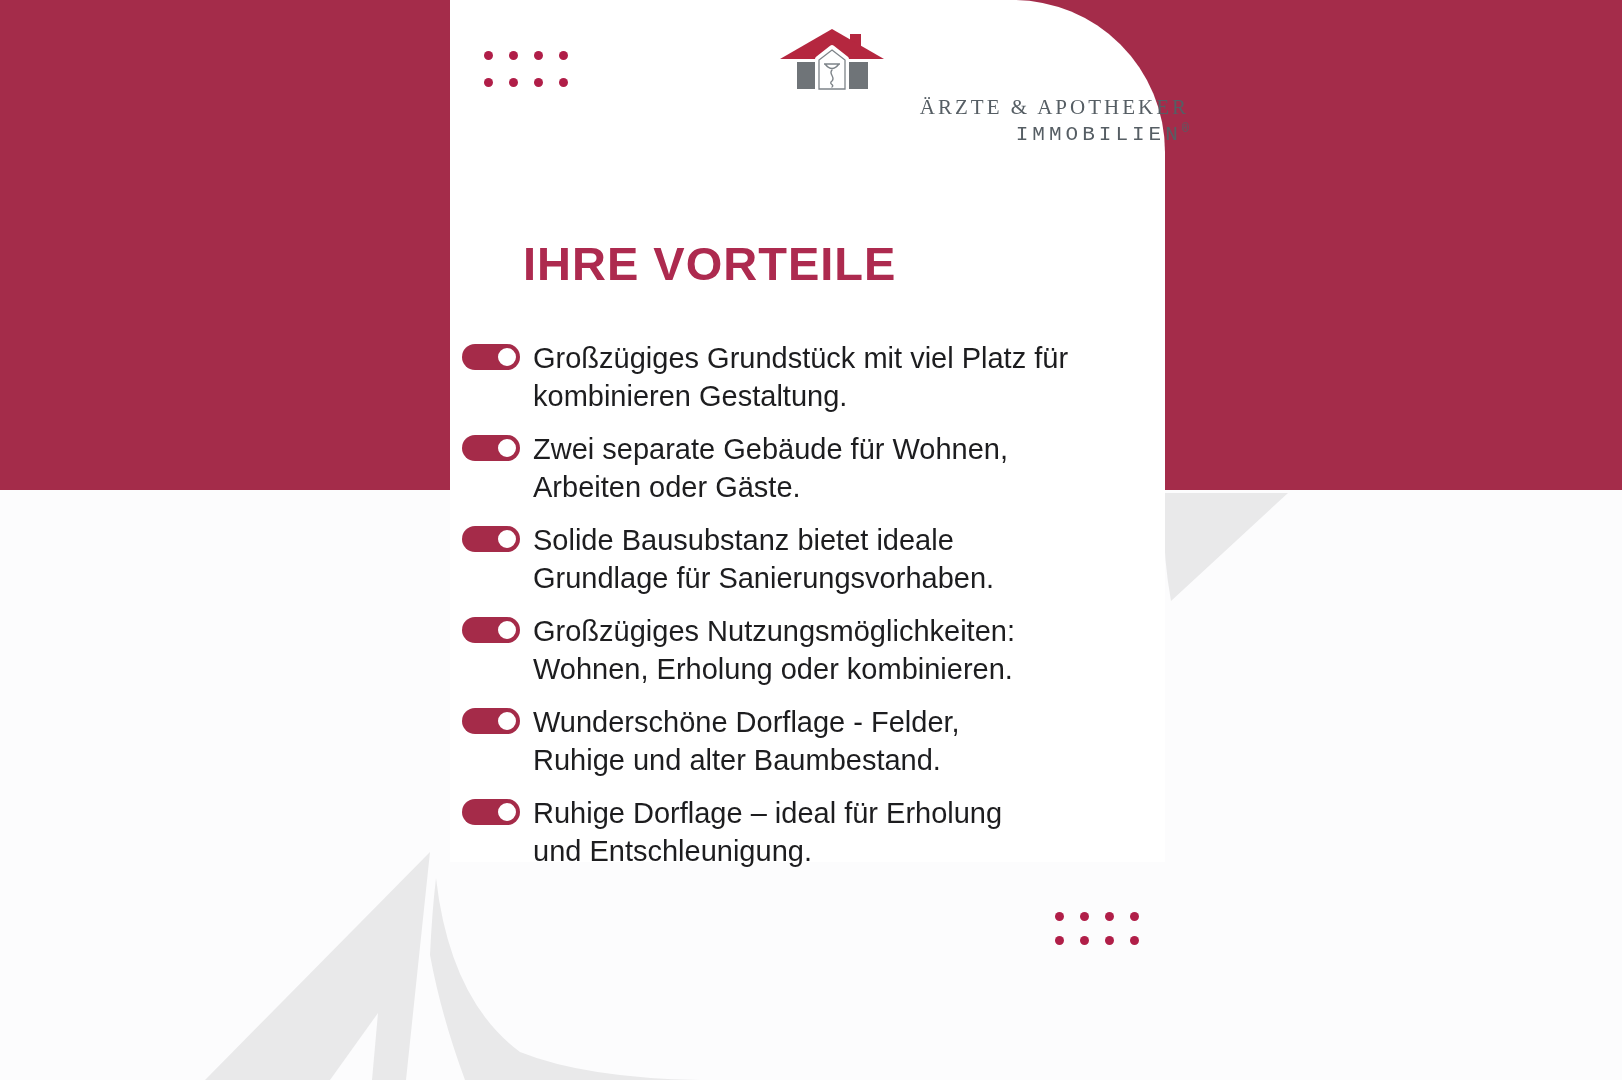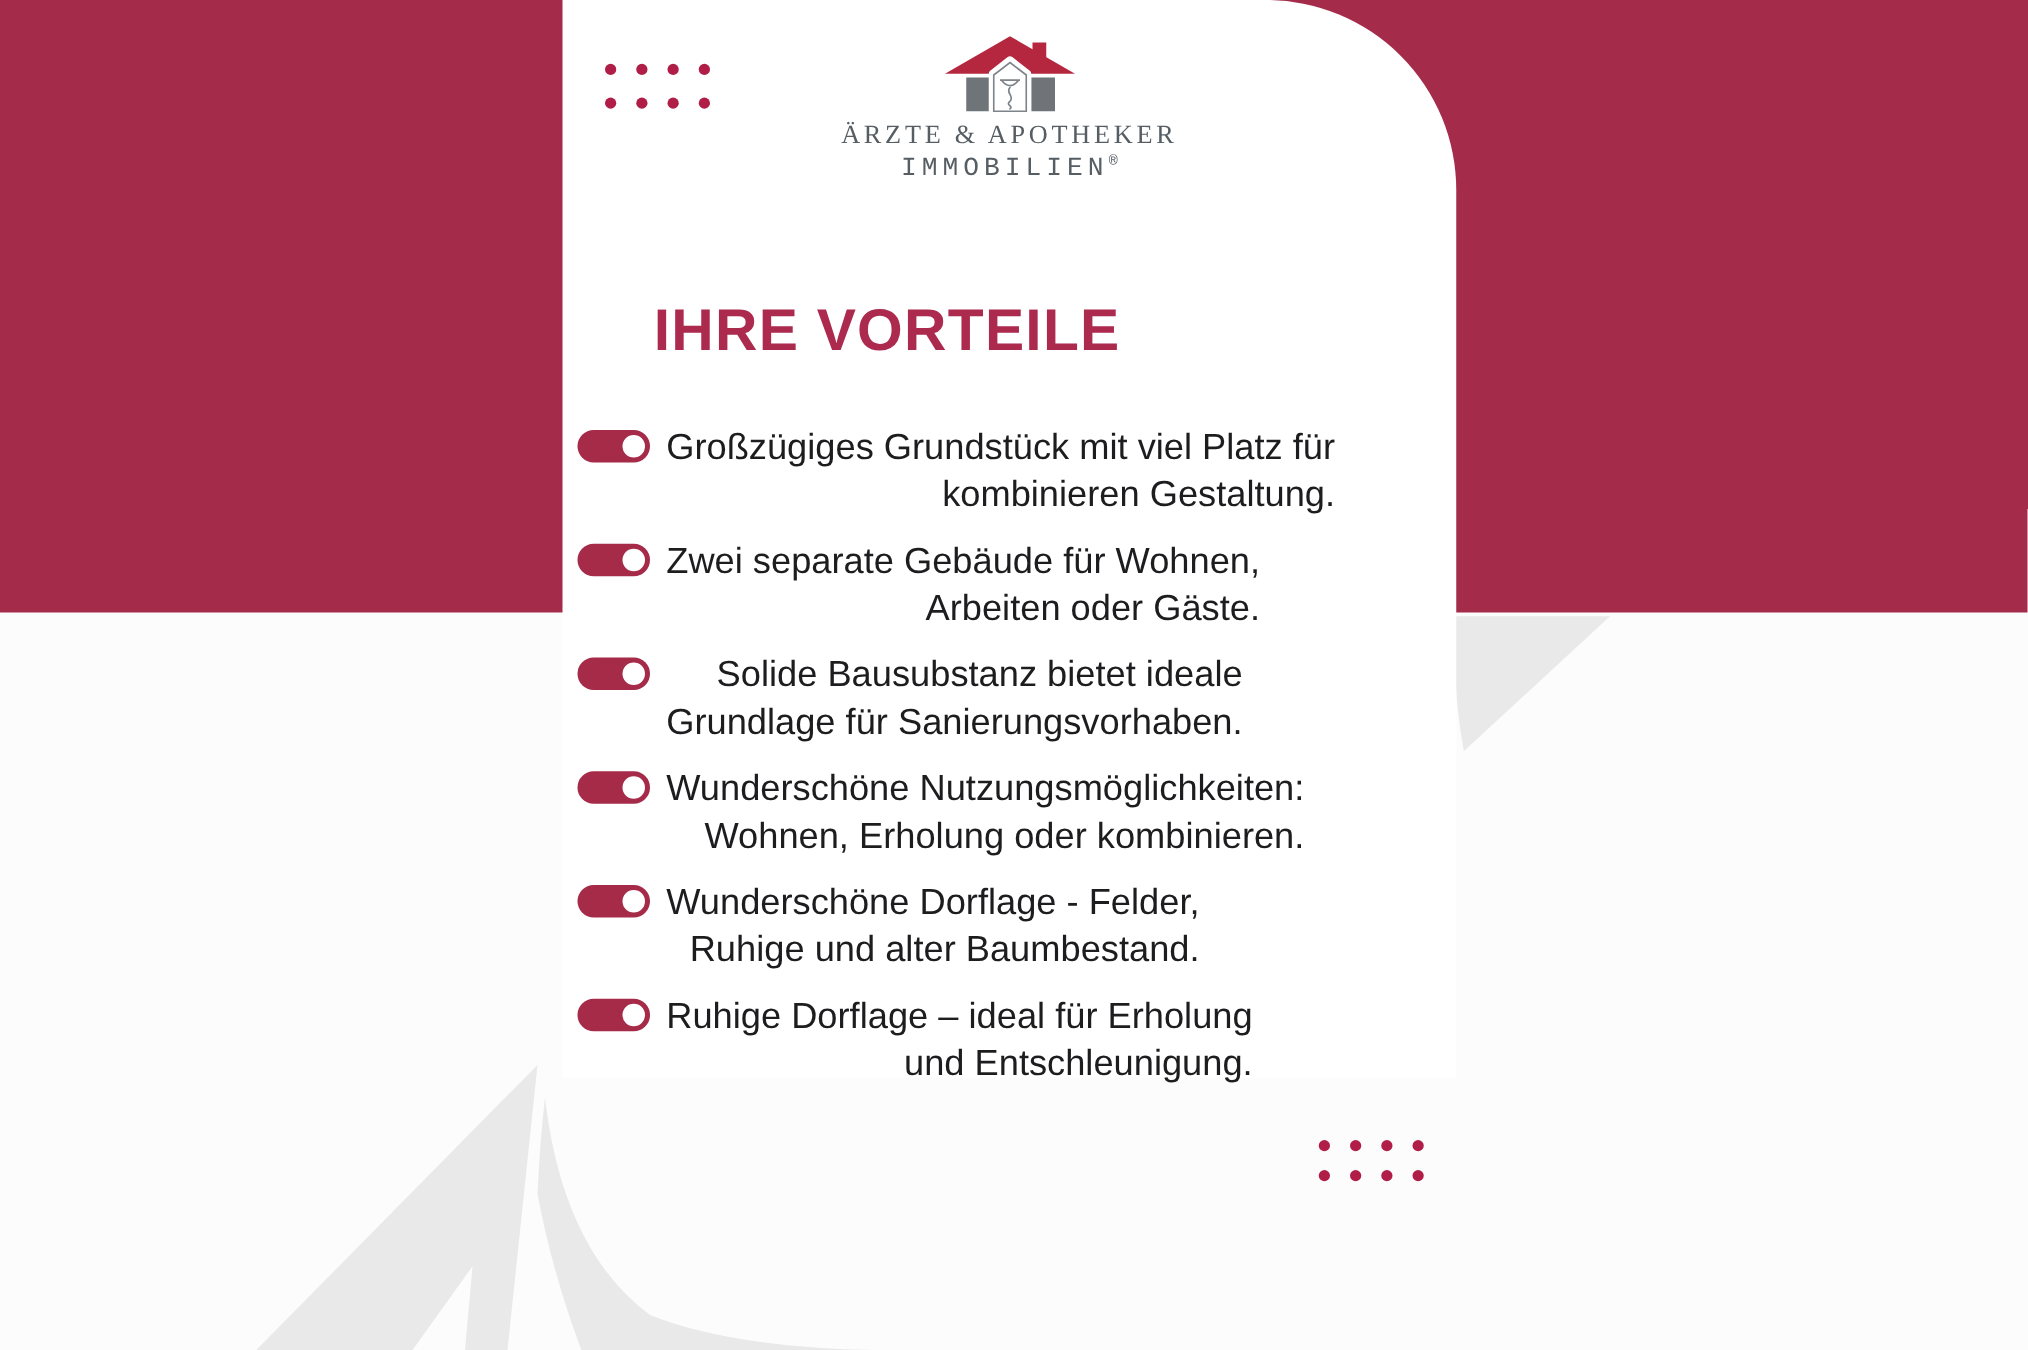--- a/index.html
+++ b/index.html
@@ -25,21 +25,21 @@
   }
   
   .dots{position:absolute;display:flex;flex-direction:column;gap:18px;}
   .dots-row{display:flex;gap:16px;}
   .dot{width:9px;height:9px;border-radius:50%;background:#B01E48;}
   .dots-tl{left:34px;top:51px;}
   .dots-br{left:1055px;top:912px;}
   .dots-br .dots-row{gap:16px;}
   .dots-br{gap:15px;}
   
-  .logo{position:absolute;left:0;top:26px;width:715px;text-align:center;color:#565E64;}
+  .logo{position:absolute;left:0;top:26px;width:715px;text-align:right;color:#565E64;padding-left:24px;}
   .logo svg{display:block;margin:0 auto;}
   .logo-line1{
     margin-top:5px;
     font-family:"Liberation Serif", serif;
     font-size:21px;letter-spacing:3px;font-weight:500;
   }
   .logo-line2{
     margin-top:2px;
     font-family:Liberation Mono, monospace;
     font-size:21px;letter-spacing:4px;font-weight:500;
@@ -50,21 +50,21 @@
     position:absolute;left:73px;top:236px;
     font-size:47px;font-weight:800;letter-spacing:1px;
     color:#AD2A4F;
     text-align:right;
   }
   
   .benefits{
     position:absolute;left:12px;top:339px;
     display:flex;flex-direction:column;gap:15px;
   }
-  .benefit-row{display:flex;gap:13px;align-items:flex-start;text-align:right;}
+  .benefit-row{display:flex;gap:13px;align-items:flex-start;}
   .toggle{
     position:relative;flex:none;
     width:58px;height:26px;margin-top:5px;
     background:#A52B49;border-radius:13px;
     cursor:pointer;
   }
   .knob{
     position:absolute;right:1px;top:1px;
     box-sizing:border-box;width:24px;height:24px;
     background:#FFFFFF;border:3px solid #A52B49;border-radius:50%;
@@ -153,21 +153,21 @@
       <div>Solide Bausubstanz bietet ideale</div>
       <div>Grundlage für Sanierungsvorhaben.</div>
     </div>
   </div>
 
   <div class="benefit-row">
     <div class="toggle" role="switch" aria-checked="true">
       <span class="knob"></span>
     </div>
     <div class="benefit-text">
-      <div>Wunderschöne Nutzungsmöglichkeiten:</div>
+      <div>Großzügiges Nutzungsmöglichkeiten:</div>
       <div>Wohnen, Erholung oder kombinieren.</div>
     </div>
   </div>
 
   <div class="benefit-row">
     <div class="toggle" role="switch" aria-checked="true">
       <span class="knob"></span>
     </div>
     <div class="benefit-text">
       <div>Wunderschöne Dorflage - Felder,</div>

